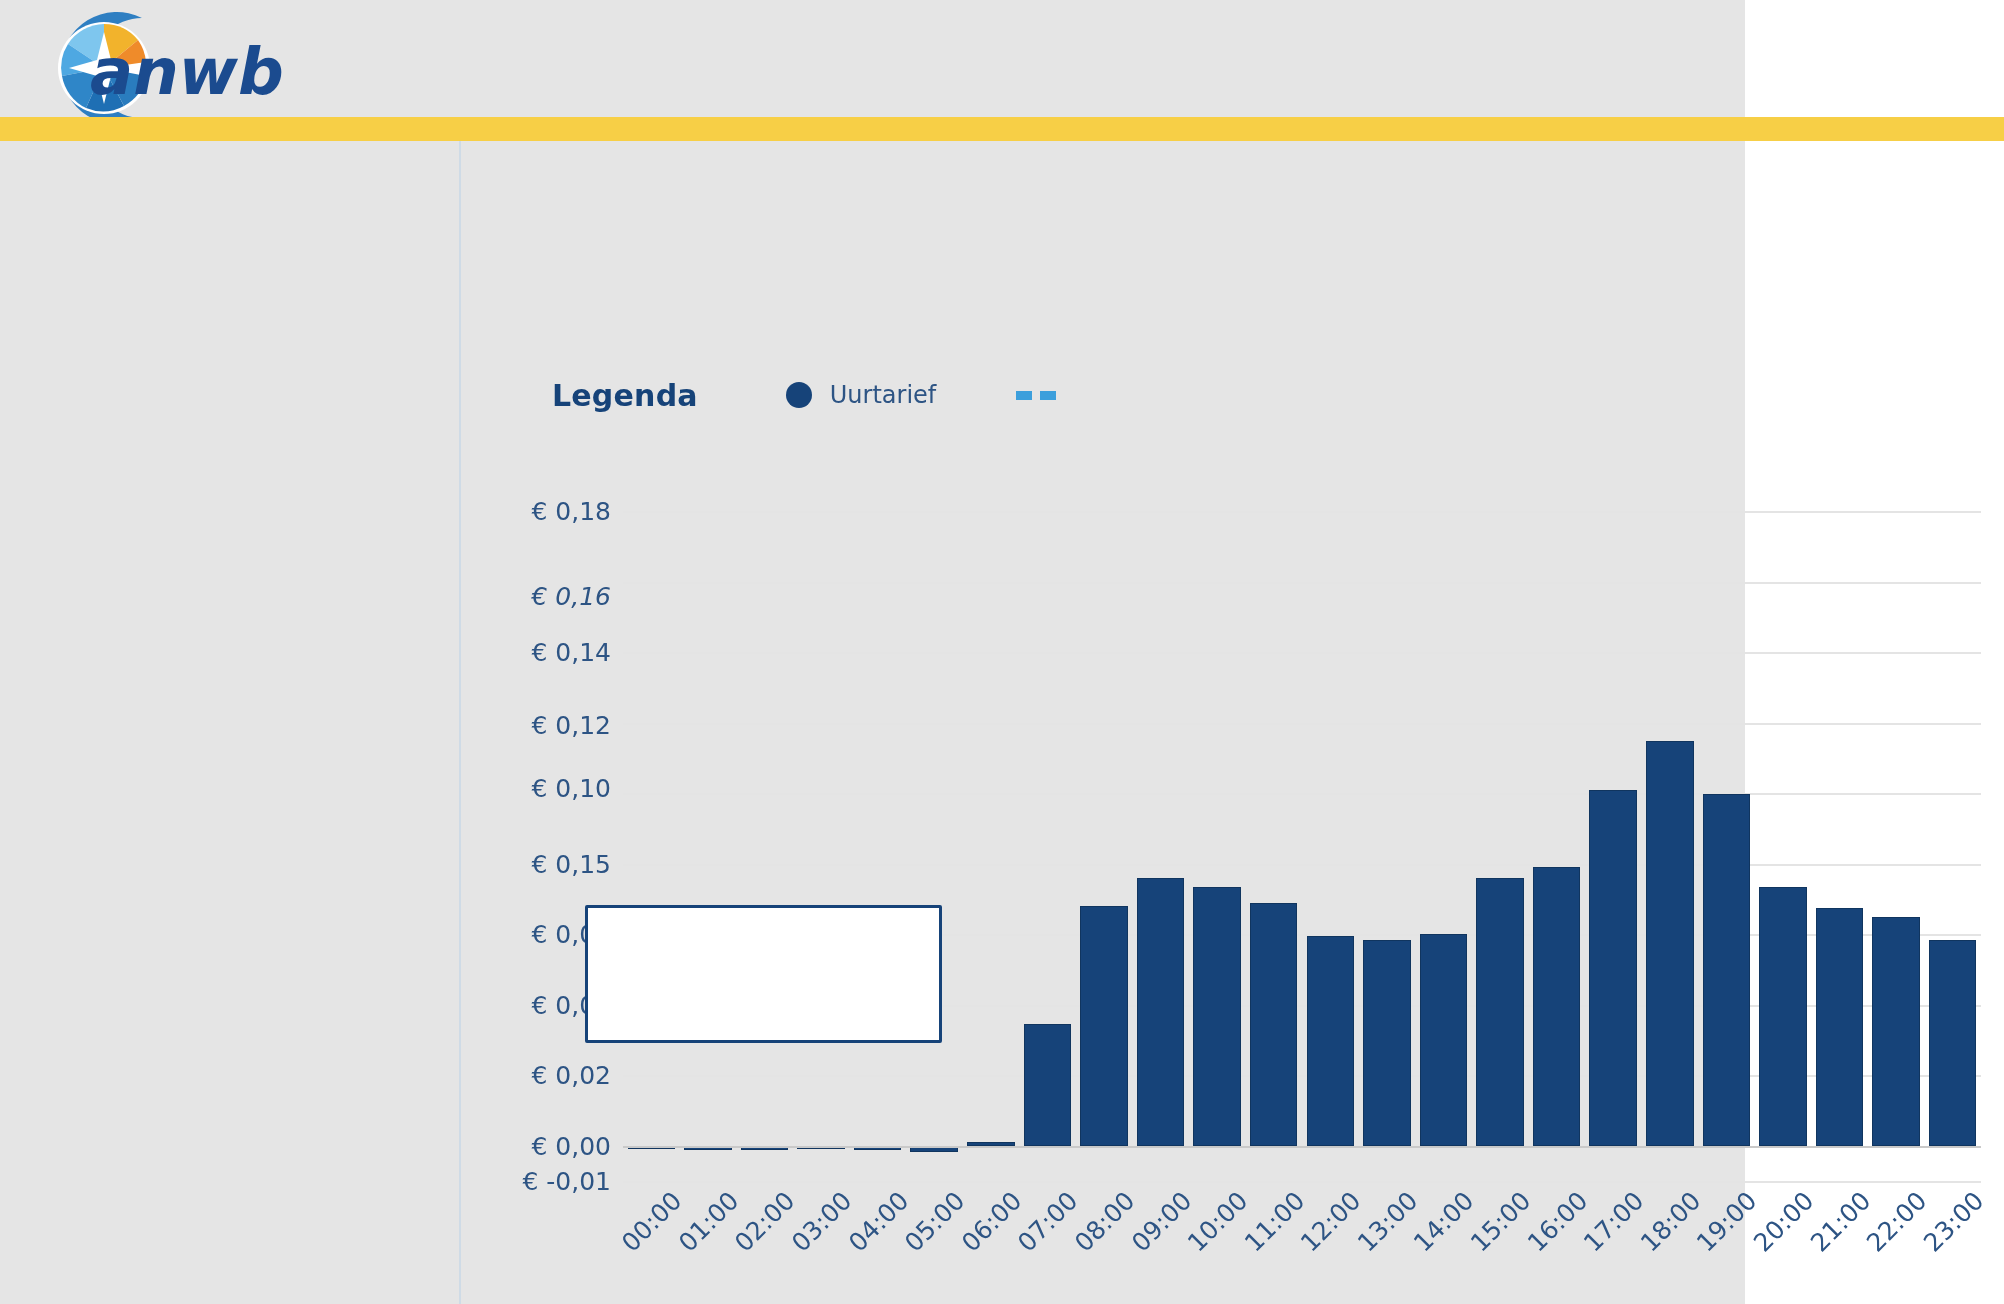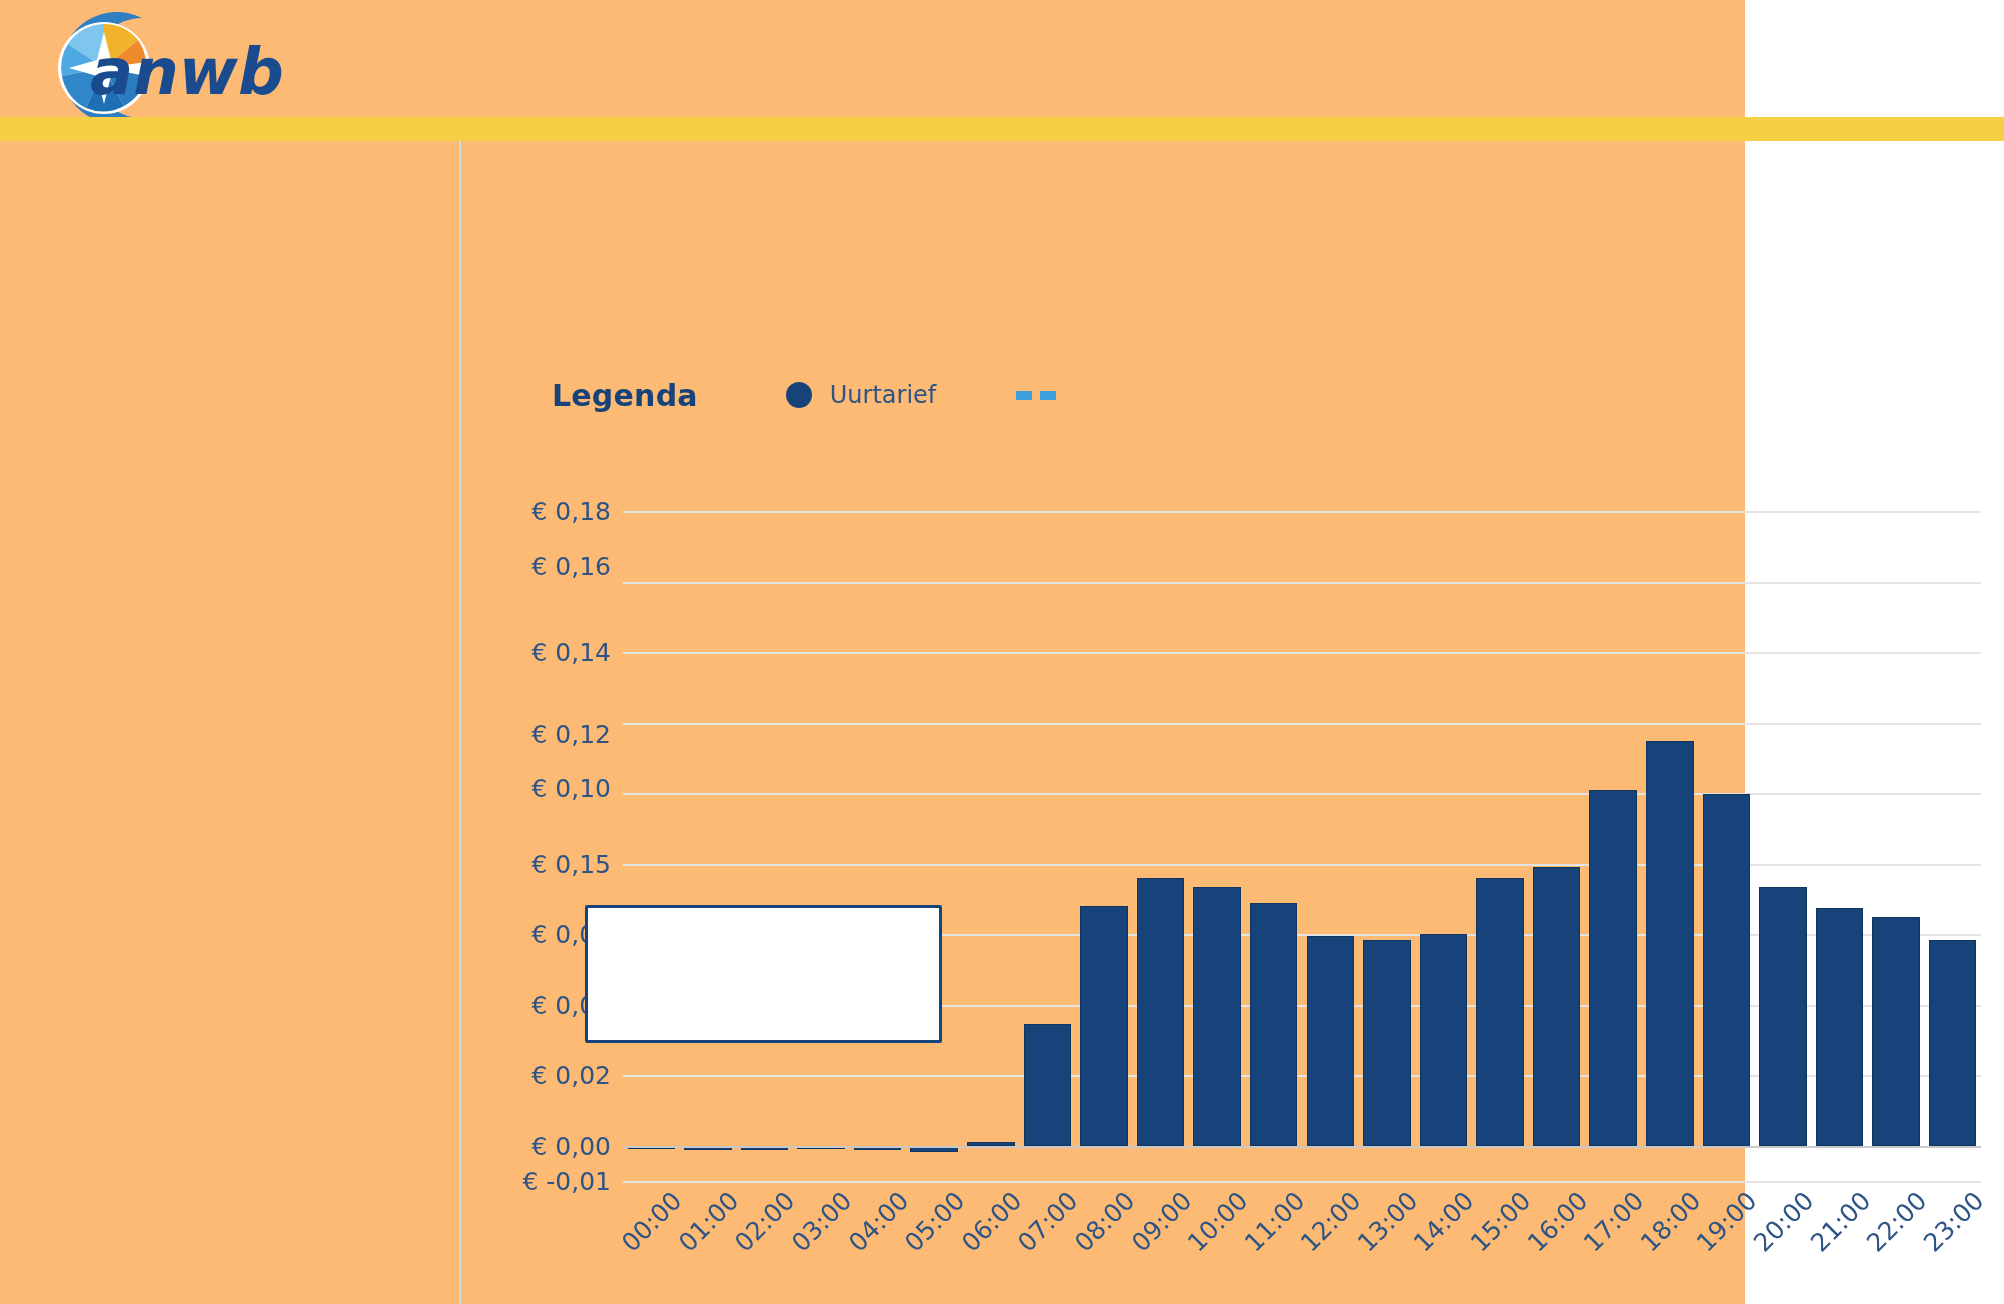--- a/index.html
+++ b/index.html
@@ -2,21 +2,21 @@
 <html><head>
 <meta charset="utf-8">
 <style>
   * { box-sizing: border-box; margin: 0; padding: 0; }
   html, body {
     width: 2004px; height: 1304px;
     background: #ffffff;
     font-family: "DejaVu Sans", "Liberation Sans", sans-serif;
     overflow: hidden;
   }
-  #page { position: relative; width: 1745px; height: 1304px; background:#fdba74; }
+  #page { position: relative; width: 1745px; height: 1304px; background:#e5e5e5; }
 
   
   .header { position:absolute; left:0; top:0; width:2004px; height:140px; }
   .yellow-bar { position:absolute; left:0; top:117px; width:2004px; height:24px; background:#f7cf46; }
   .logo { position:absolute; left:38px; top:6px; width:252px; height:120px; }
   .logo svg { display:block; }
 
   
   .left-rule { position:absolute; left:459px; top:141px; width:2px; height:1163px; background:#cfdbe6; }
 
@@ -107,23 +107,23 @@
       <span class="legend-label">Uurtarief</span>
     </div>
     <div class="legend-item">
       <span class="legend-dash"></span>
     </div>
   </div>
 
   <div class="chart">
     <div class="yaxis-wrap" id="yaxis">
         <div class="ytick" style="top: 21.1587px;">€ 0,18</div>
-        <div class="ytick" style="top: 76px;">€ 0,16</div>
+        <div class="ytick" style="top: 106px; font-style: italic;">€ 0,16</div>
         <div class="ytick" style="top: 162.217px;">€ 0,14</div>
-        <div class="ytick" style="top: 244px;">€ 0,12</div>
+        <div class="ytick" style="top: 235px;">€ 0,12</div>
         <div class="ytick" style="top: 298px;">€ 0,10</div>
         <div class="ytick" style="top: 373.804px;">€ 0,15</div>
         <div class="ytick" style="top: 444.332px;">€ 0,06</div>
         <div class="ytick" style="top: 514.861px;">€ 0,04</div>
         <div class="ytick" style="top: 585.39px;">€ 0,02</div>
         <div class="ytick" style="top: 655.919px;">€ 0,00</div>
         <div class="ytick" style="top: 691.184px;">€ -0,01</div>
       </div>
     <div class="plot" id="gridlayer">
         <div class="gridline" style="top: 21.1587px;"></div>

